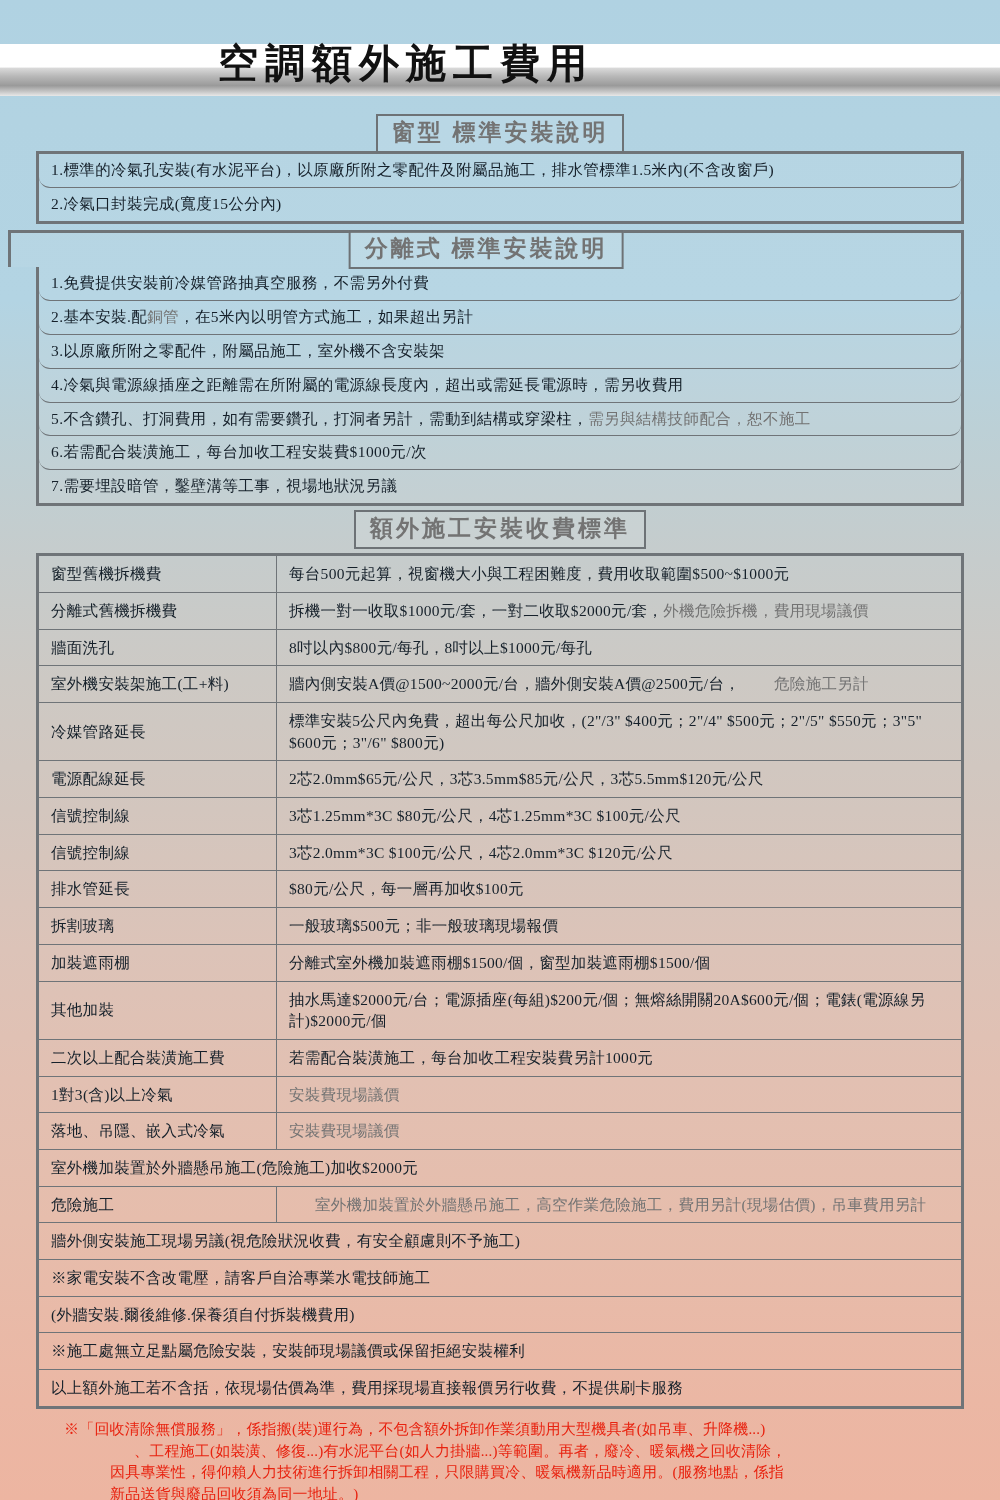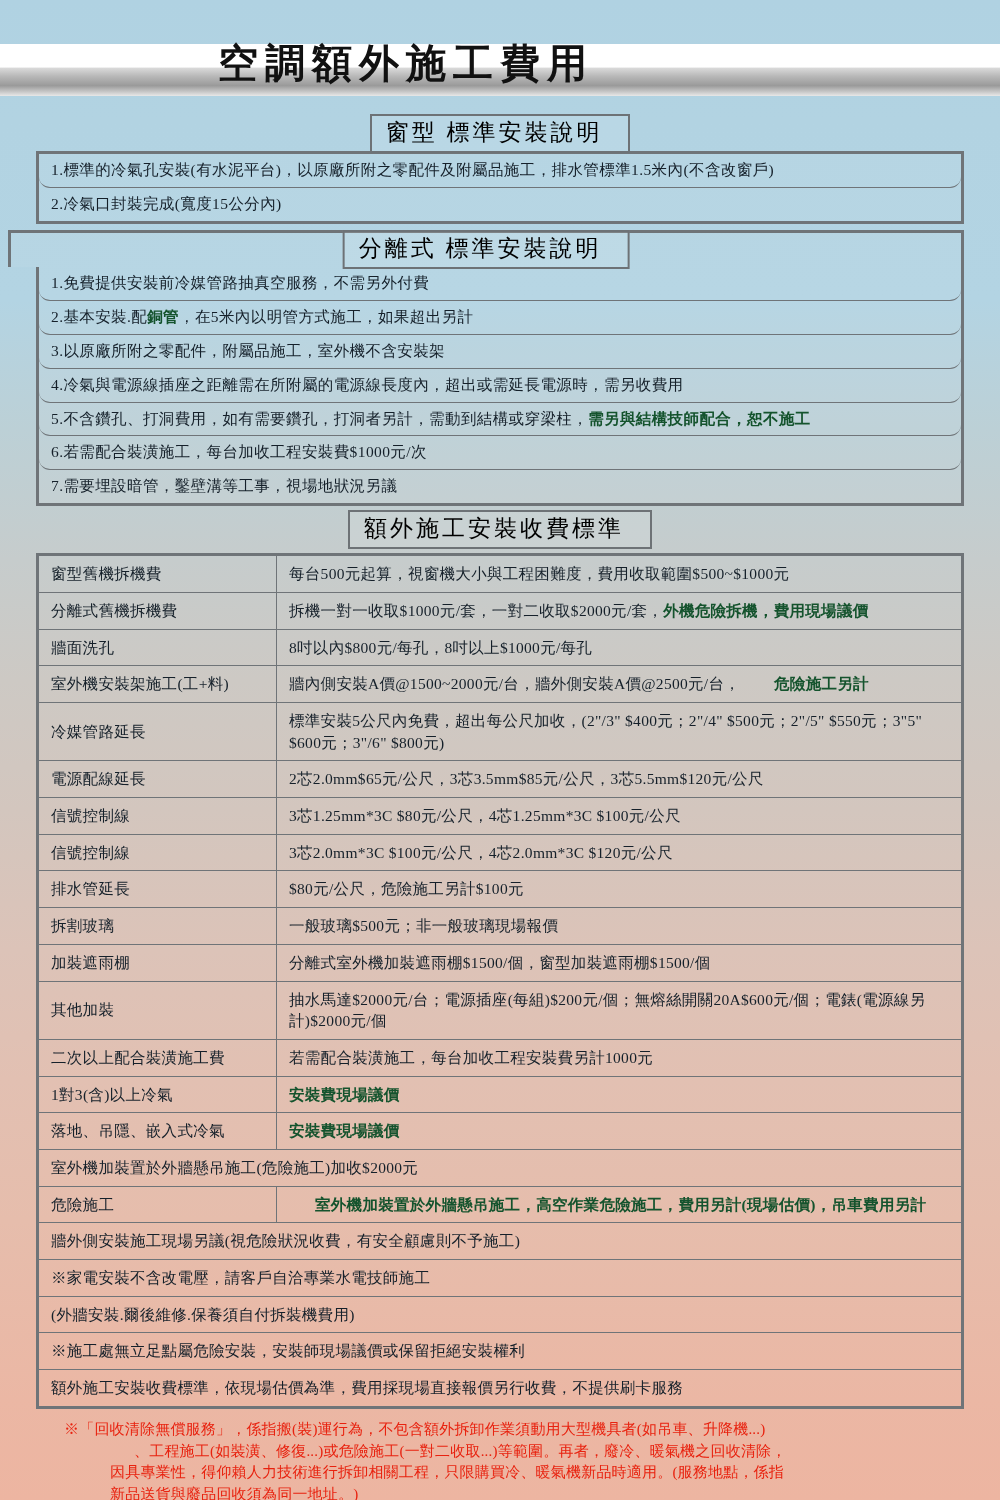--- a/index.html
+++ b/index.html
@@ -33,24 +33,24 @@
     text-align:center;
     font-size:40px;font-weight:700;letter-spacing:7px;
     color:#111;
     font-family:"Liberation Serif","DejaVu Serif",serif;
     z-index:5;
   }
 
   .section-head{
     text-align:center;
     margin:0 auto;
-    padding:1px 26px 3px 14px;
+    padding:1px 14px 3px 14px;
     display:inline-block;
-    font-size:23px;font-weight:400;letter-spacing:3px;
-    color:#000000;
+    font-size:23px;font-weight:700;letter-spacing:3px;
+    color:#737373;
     border:2px solid #6d7276;
     background:rgba(255,255,255,0.10);
   }
   .head-wrap{width:100%;text-align:center;}
 
   .block{
     margin:0 36px;
     border:3px solid #6f7478;
     border-top:none;
     background:rgba(255,255,255,0.06);
@@ -87,21 +87,21 @@
   table.fee td{
     border:1px solid #6f7478;
     padding:7px 10px 7px 12px;
     font-size:15.5px;
     line-height:1.4;
     letter-spacing:0.3px;
     color:#15202a;
     vertical-align:middle;
   }
   td.label{width:215px;}
-  .red{color:#14532d;font-weight:bold;}
+  .red{color:#737373;}
   .rowred{color:#e8220f;}
 
   .footnote{
     margin:10px 36px 0 64px;
     font-size:15px;
     line-height:1.45;
     color:#e8220f;
     letter-spacing:0.2px;
     text-indent:0;
   }
@@ -175,21 +175,21 @@
       <tr>
         <td class="label">信號控制線</td>
         <td><span>3芯1.25mm*3C  $80元/公尺，4芯1.25mm*3C  $100元/公尺</span><span class="red"></span></td>
       </tr>
       <tr>
         <td class="label">信號控制線</td>
         <td><span>3芯2.0mm*3C  $100元/公尺，4芯2.0mm*3C  $120元/公尺</span><span class="red"></span></td>
       </tr>
       <tr>
         <td class="label">排水管延長</td>
-        <td><span>$80元/公尺，危險施工另計$100元</span><span class="red"></span></td>
+        <td><span>$80元/公尺，每一層再加收$100元</span><span class="red"></span></td>
       </tr>
       <tr>
         <td class="label">拆割玻璃</td>
         <td><span>一般玻璃$500元；非一般玻璃現場報價</span><span class="red"></span></td>
       </tr>
       <tr>
         <td class="label">加裝遮雨棚</td>
         <td><span>分離式室外機加裝遮雨棚$1500/個，窗型加裝遮雨棚$1500/個</span><span class="red"></span></td>
       </tr>
       <tr>
@@ -222,25 +222,25 @@
       <tr>
         <td colspan="2">※家電安裝不含改電壓，請客戶自洽專業水電技師施工</td>
       </tr>
       <tr>
         <td colspan="2" class="rowred">(外牆安裝.爾後維修.保養須自付拆裝機費用)</td>
       </tr>
       <tr>
         <td colspan="2">※施工處無立足點屬危險安裝，安裝師現場議價或保留拒絕安裝權利</td>
       </tr>
       <tr>
-        <td colspan="2">額外施工安裝收費標準，依現場估價為準，費用採現場直接報價另行收費，不提供刷卡服務</td>
+        <td colspan="2">以上額外施工若不含括，依現場估價為準，費用採現場直接報價另行收費，不提供刷卡服務</td>
       </tr>
     </tbody>
   </table>
 
   <div class="footnote">
     <div>※「回收清除無償服務」，係指搬(裝)運行為，不包含額外拆卸作業須動用大型機具者(如吊車、升降機...)</div>
-    <div style="padding-left:70px;text-indent:0;">、工程施工(如裝潢、修復...)或危險施工(一對二收取...)等範圍。再者，廢冷、暖氣機之回收清除，</div>
+    <div style="padding-left:70px;text-indent:0;">、工程施工(如裝潢、修復...)有水泥平台(如人力掛牆...)等範圍。再者，廢冷、暖氣機之回收清除，</div>
     <div style="padding-left:46px;text-indent:0;">因具專業性，得仰賴人力技術進行拆卸相關工程，只限購買冷、暖氣機新品時適用。(服務地點，係指</div>
     <div style="padding-left:46px;text-indent:0;">新品送貨與廢品回收須為同一地址。)</div>
   </div>
 
 </div>
 
 </body></html>

